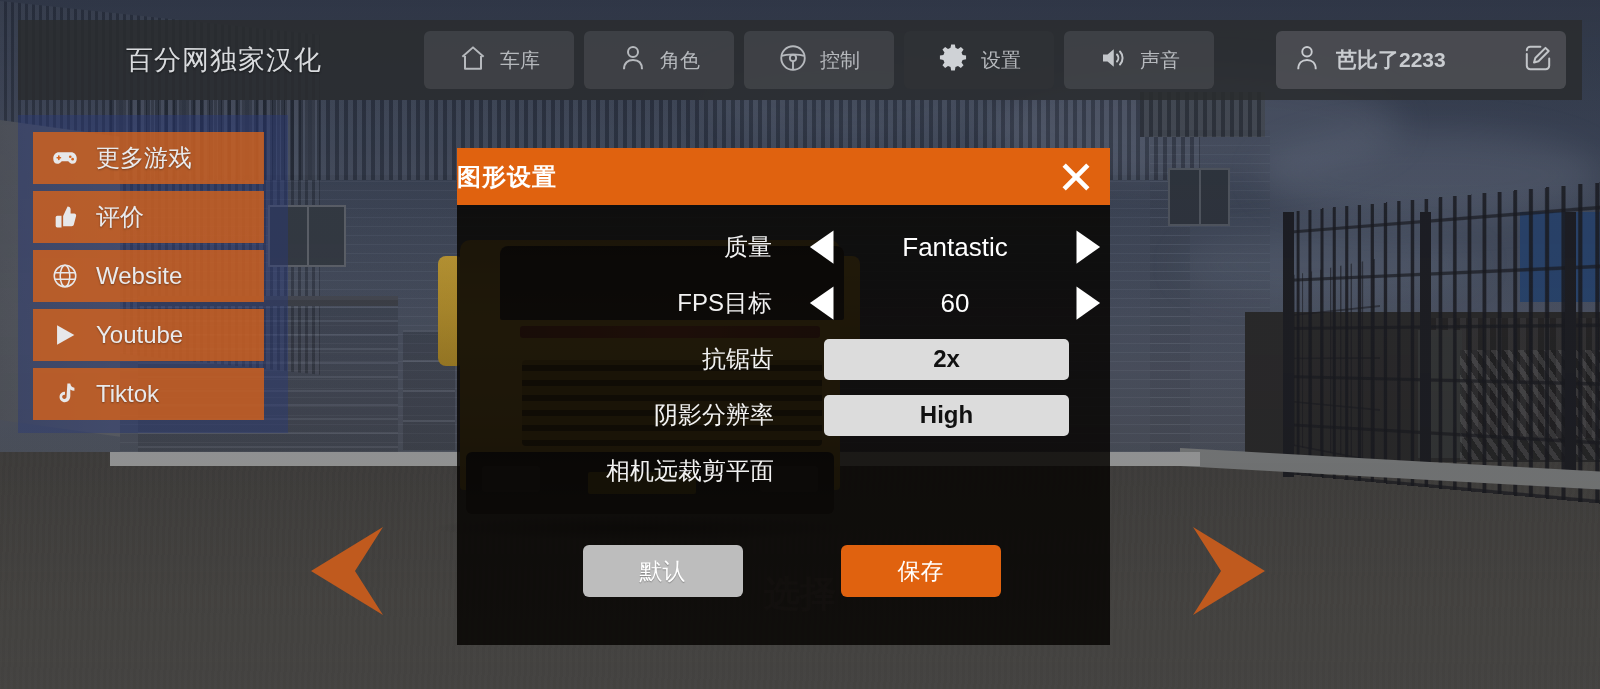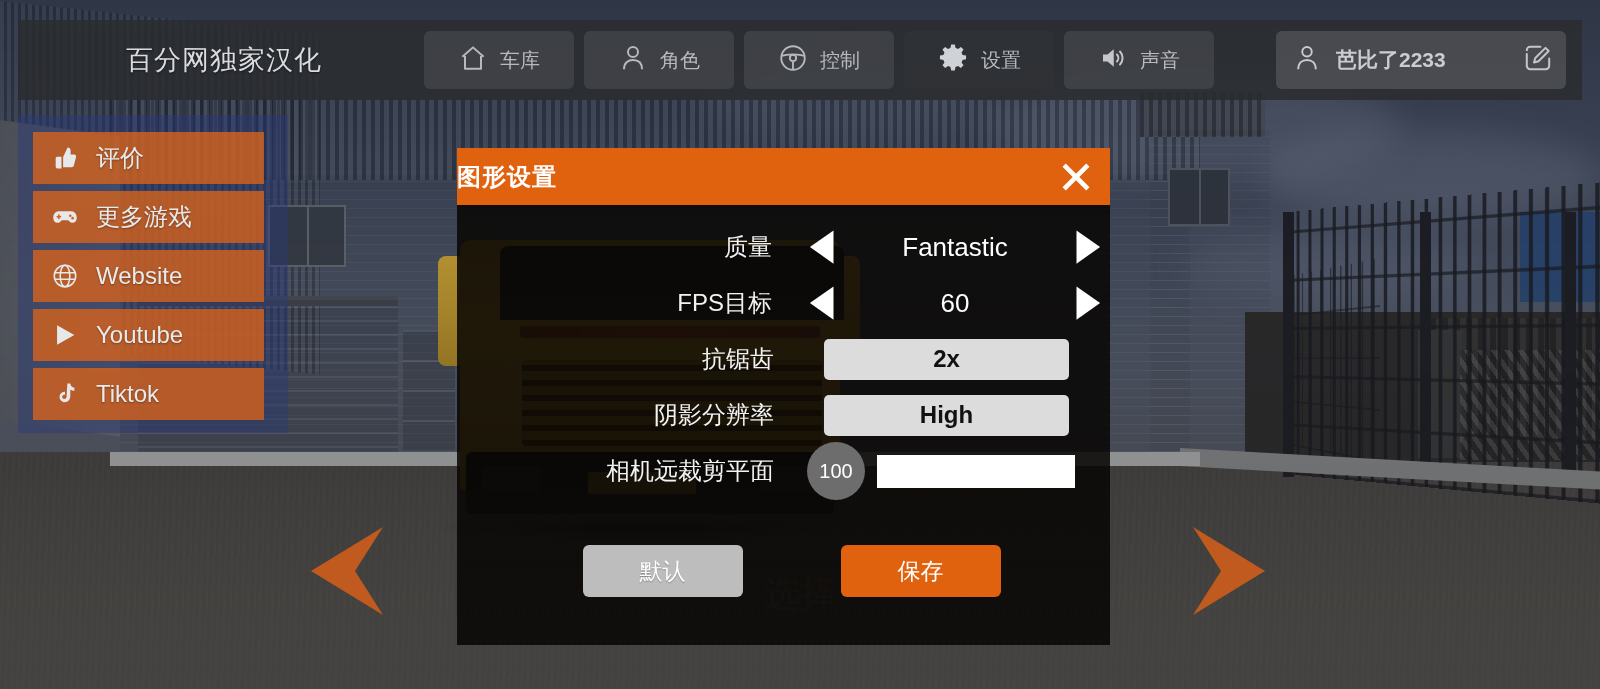--- a/index.html
+++ b/index.html
@@ -437,39 +437,39 @@
         </svg>
       </span>
     </div>
   </div>
 
   <div class="sidepanel"></div>
   <div class="sidelist">
 
     <div class="sideitem">
       <span class="sicon">
-        <svg width="28" height="28" viewBox="0 0 24 24" fill="#e7e8ea">
-          <path d="M9 21H5.4A1.4 1.4 0 0 1 4 19.6v-7.2A1.4 1.4 0 0 1 5.4 11H9z"></path>
-          <path d="M10.4 11.2 14.2 3c1.6 0 2.6 1 2.6 2.4V9h3.1c1.1 0 1.9 1 1.6 2.1l-1.9 7.4c-.2.9-1 1.5-1.9 1.5h-7.3z"></path>
-        </svg>
-      </span>
-      <span class="slbl">评价</span>
-    </div>
-
-    <div class="sideitem">
-      <span class="sicon">
         <svg width="30" height="30" viewBox="0 0 24 24" fill="#e7e8ea">
           <path d="M7.2 7.4h9.6c2.6 0 4.6 2.2 4.6 4.9s-1.3 4.3-3.4 4.3c-1.3 0-2-.7-2.8-1.5l-.6-.6H9.4l-.6.6c-.8.8-1.5 1.5-2.8 1.5-2.1 0-3.4-1.6-3.4-4.3S4.6 7.4 7.2 7.4z"></path>
           <rect x="5.1" y="11.1" width="3.9" height="1.3" rx=".6" fill="#d6631c"></rect>
           <rect x="6.4" y="9.8" width="1.3" height="3.9" rx=".6" fill="#d6631c"></rect>
           <circle cx="16.2" cy="11" r="1.05" fill="#d6631c"></circle>
           <circle cx="18.1" cy="12.9" r="1.05" fill="#d6631c"></circle>
         </svg>
       </span>
       <span class="slbl">更多游戏</span>
+    </div>
+
+    <div class="sideitem">
+      <span class="sicon">
+        <svg width="28" height="28" viewBox="0 0 24 24" fill="#e7e8ea">
+          <path d="M9 21H5.4A1.4 1.4 0 0 1 4 19.6v-7.2A1.4 1.4 0 0 1 5.4 11H9z"></path>
+          <path d="M10.4 11.2 14.2 3c1.6 0 2.6 1 2.6 2.4V9h3.1c1.1 0 1.9 1 1.6 2.1l-1.9 7.4c-.2.9-1 1.5-1.9 1.5h-7.3z"></path>
+        </svg>
+      </span>
+      <span class="slbl">评价</span>
     </div>
 
     <div class="sideitem">
       <span class="sicon">
         <svg width="28" height="28" viewBox="0 0 24 24" fill="none" stroke="#e7e8ea" stroke-width="1.3">
           <circle cx="12" cy="12" r="9.2"></circle>
           <ellipse cx="12" cy="12" rx="4.1" ry="9.2"></ellipse>
           <path d="M3 9.2h18M3 14.8h18"></path>
         </svg>
       </span>
@@ -555,26 +555,20 @@
 
       <div class="row">
         <div class="row-label">阴影分辨率</div>
         <div class="row-ctrl">
           <div class="pillbtn">High</div>
         </div>
       </div>
 
       <div class="row">
         <div class="row-label">相机远裁剪平面</div>
-        <div class="row-ctrl">
-          <div class="slider-wrap">
-            <div class="slider-track"></div>
-            <div class="slider-knob">100</div>
-          </div>
-        </div>
       </div>
 
       <div class="dlg-actions">
         <div class="btn-default">默认</div>
         <div class="btn-save">保存</div>
       </div>
 
     </div>
   </div>
 

